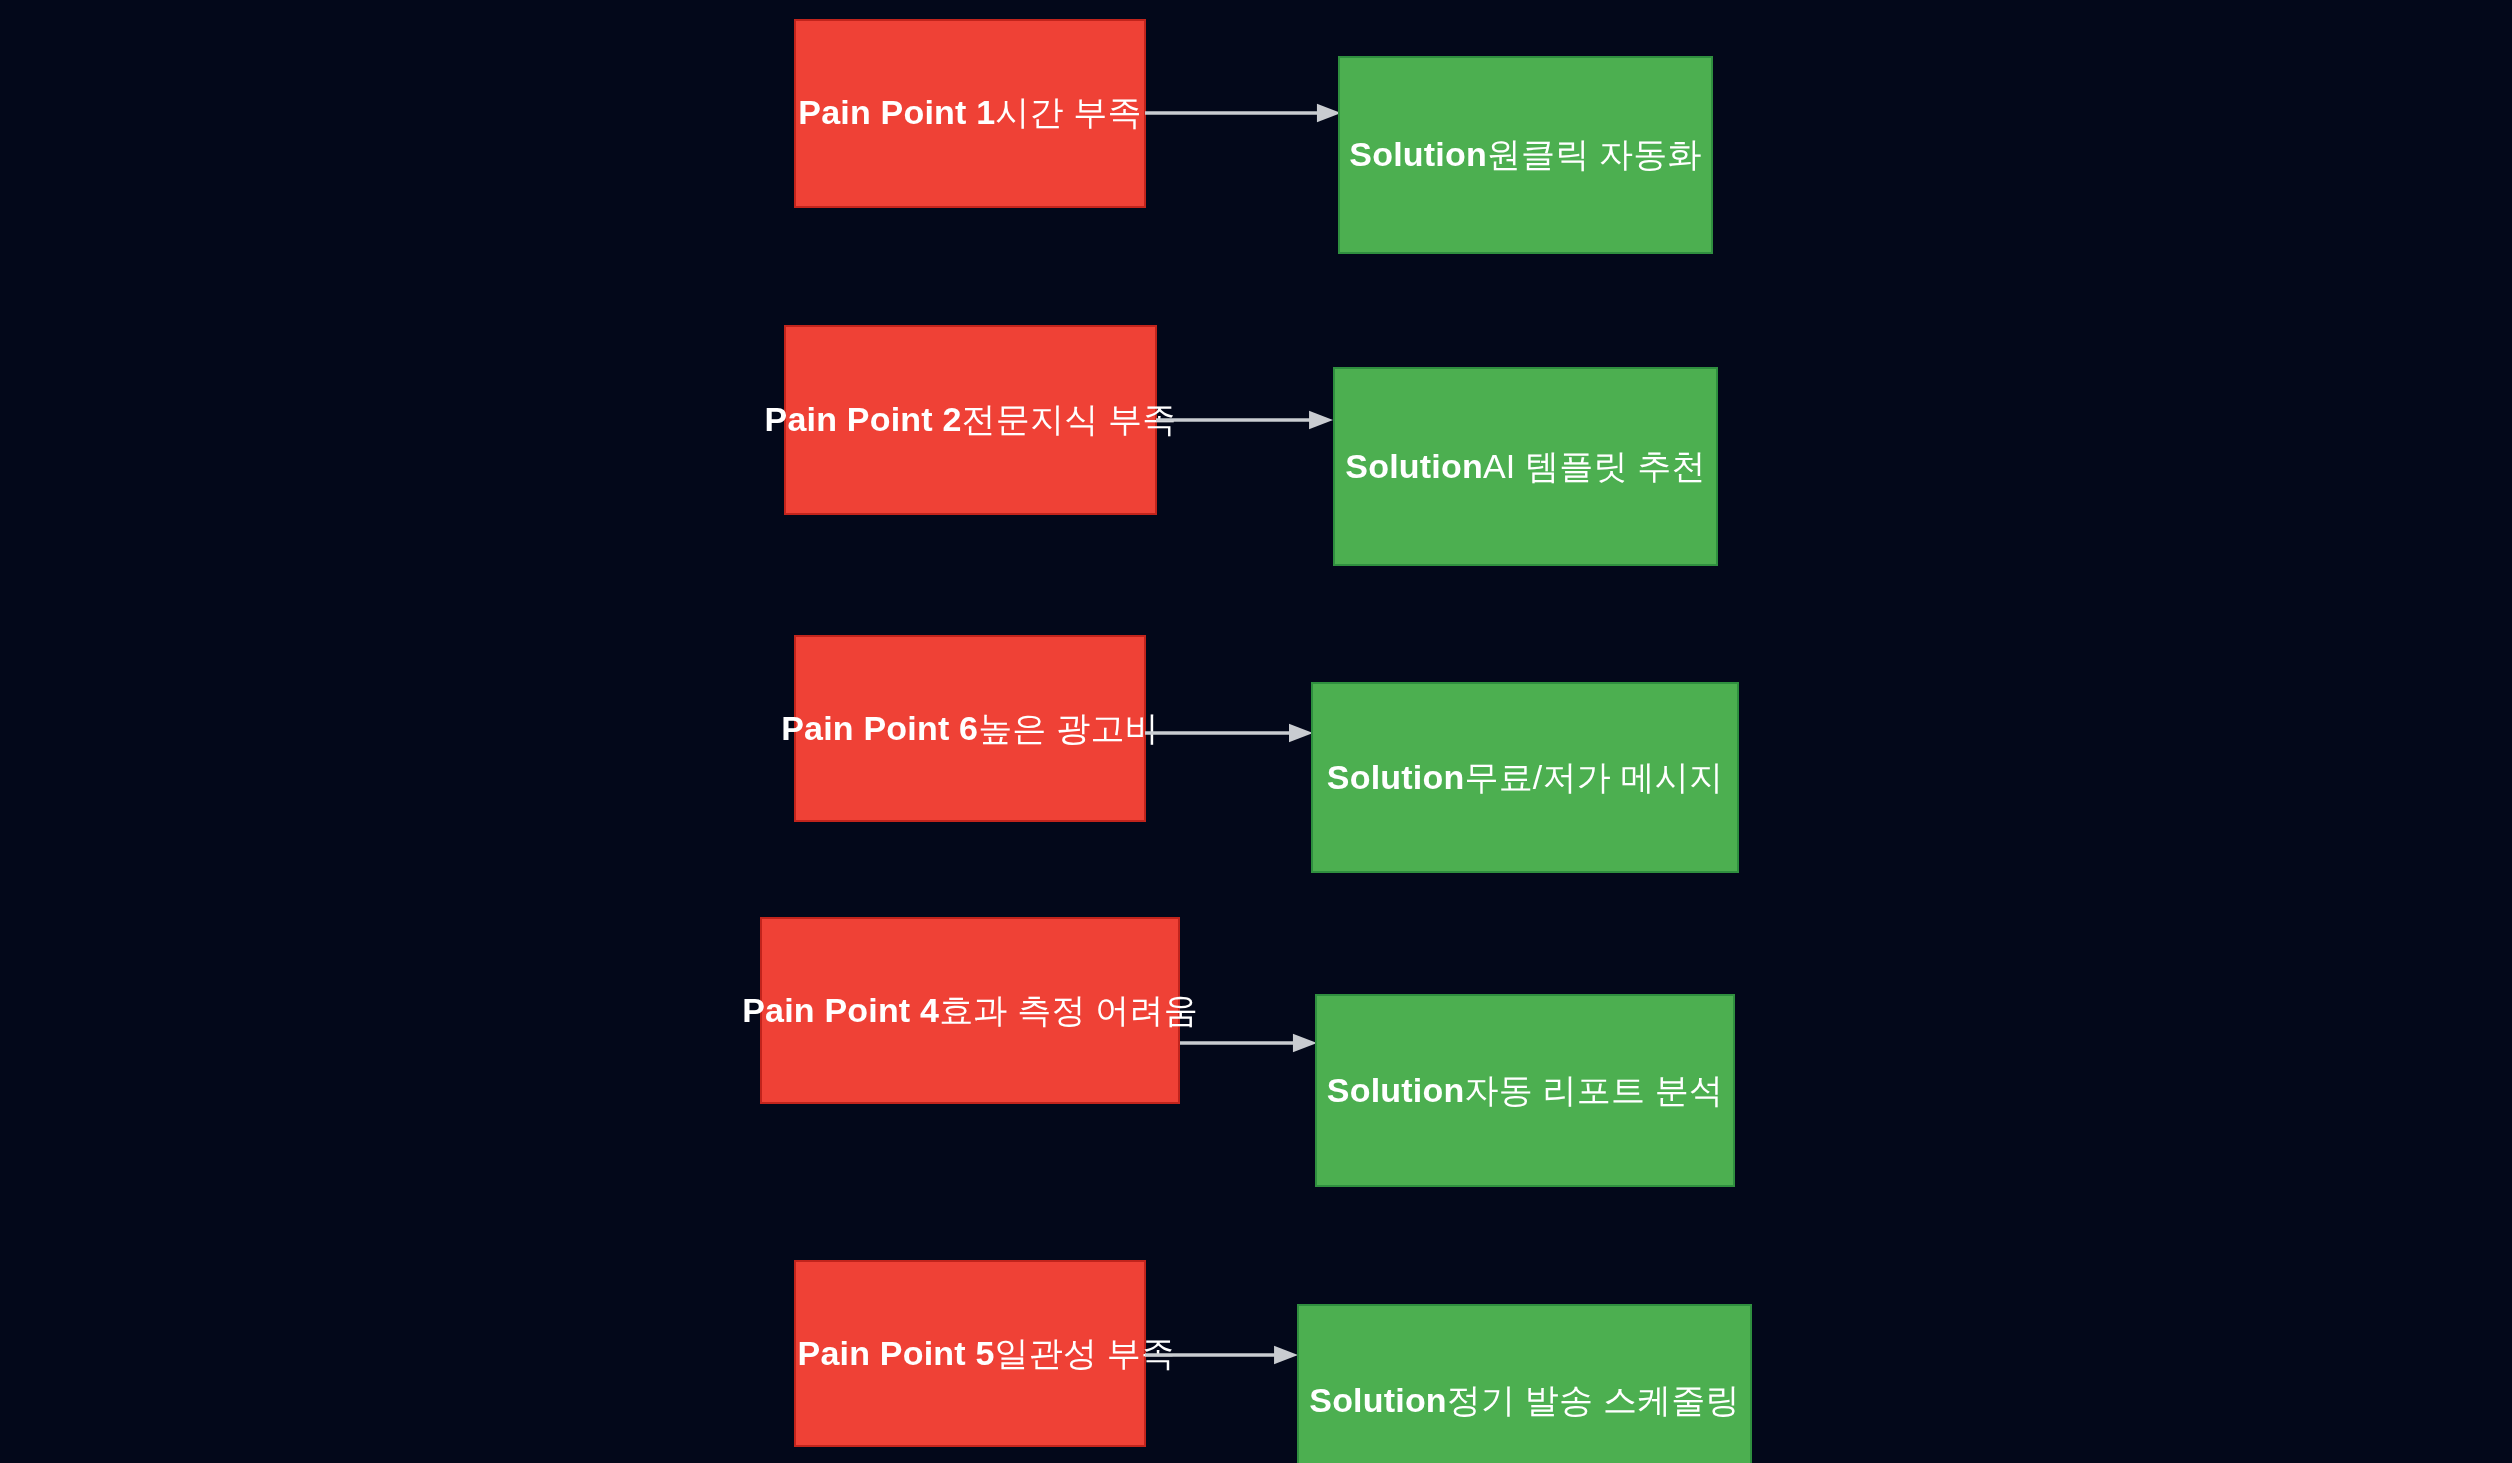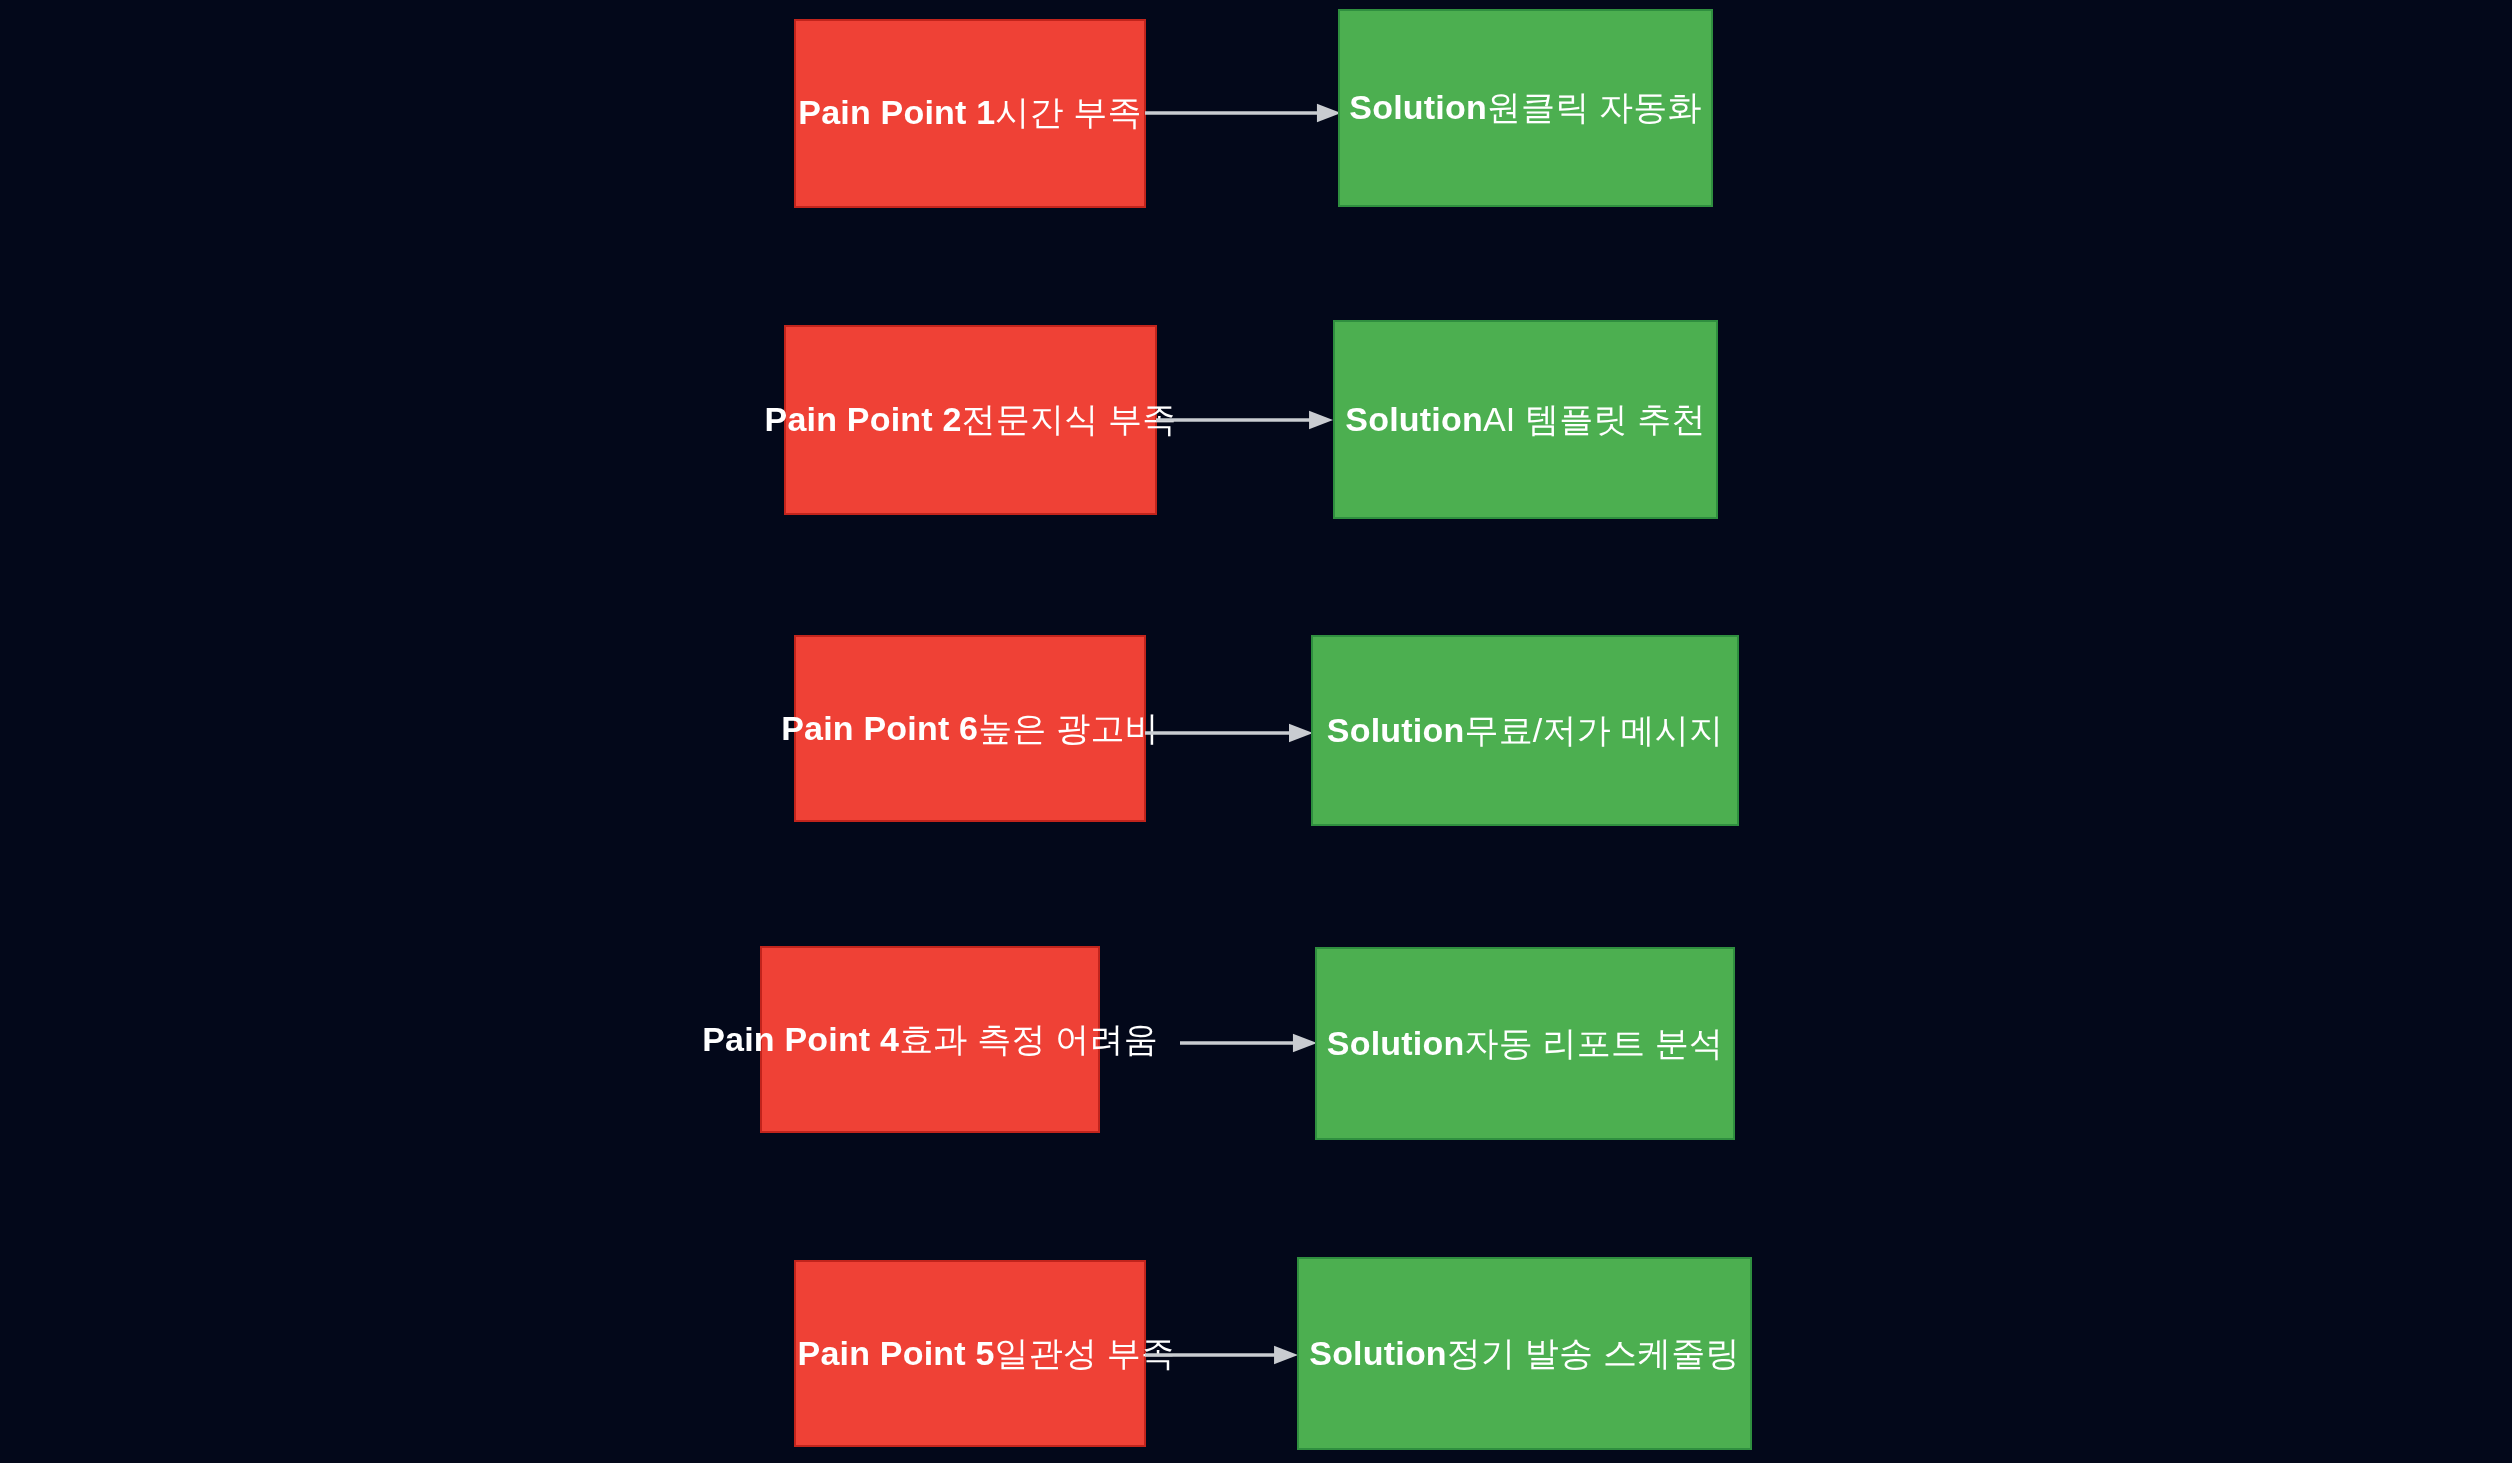--- a/index.html
+++ b/index.html
@@ -44,20 +44,21 @@
   .node-box .node-line-sub   { font-weight: 500; }
 
   .pain-box {
     background: #ef4136;
     border-color: #c2241c;
   }
 
   .solution-box {
     background: #4caf50;
     border-color: #2f8f3f;
+    margin-top: 47px;
   }
 
   .arrow {
     position: absolute;
     height: 22px;
     display: block;
     pointer-events: none;
   }
 </style>
 </head>
@@ -103,21 +104,21 @@
   <svg class="arrow" style="left:1145px; top:722px; width:168px;" viewBox="0 0 182 24" preserveAspectRatio="none">
     <line x1="0" y1="12" x2="160" y2="12" stroke="#c9ccd1" stroke-width="4"></line>
     <polygon points="156,2 182,12 156,22" fill="#c9ccd1"></polygon>
   </svg>
 
   <div class="node-box solution-box" style="left:1311px; top:635px; width:428px; height:191px;">
     <span class="node-line node-line-title">Solution</span>
     <span class="node-line node-line-sub">무료/저가 메시지</span>
   </div>
 
-  <div class="node-box pain-box" style="left:760px; top:946px; width:340px; height:187px;text-align:center;">
+  <div class="node-box pain-box" style="left:760px; top:917px; width:420px; height:187px;text-align:center;">
     <span class="node-line node-line-title">Pain Point 4</span>
     <span class="node-line node-line-sub">효과 측정 어려움</span>
   </div>
 
   <svg class="arrow" style="left:1180px; top:1032px; width:137px;" viewBox="0 0 148 24" preserveAspectRatio="none">
     <line x1="0" y1="12" x2="126" y2="12" stroke="#c9ccd1" stroke-width="4"></line>
     <polygon points="122,2 148,12 122,22" fill="#c9ccd1"></polygon>
   </svg>
 
   <div class="node-box solution-box" style="left:1315px; top:947px; width:420px; height:193px;">

